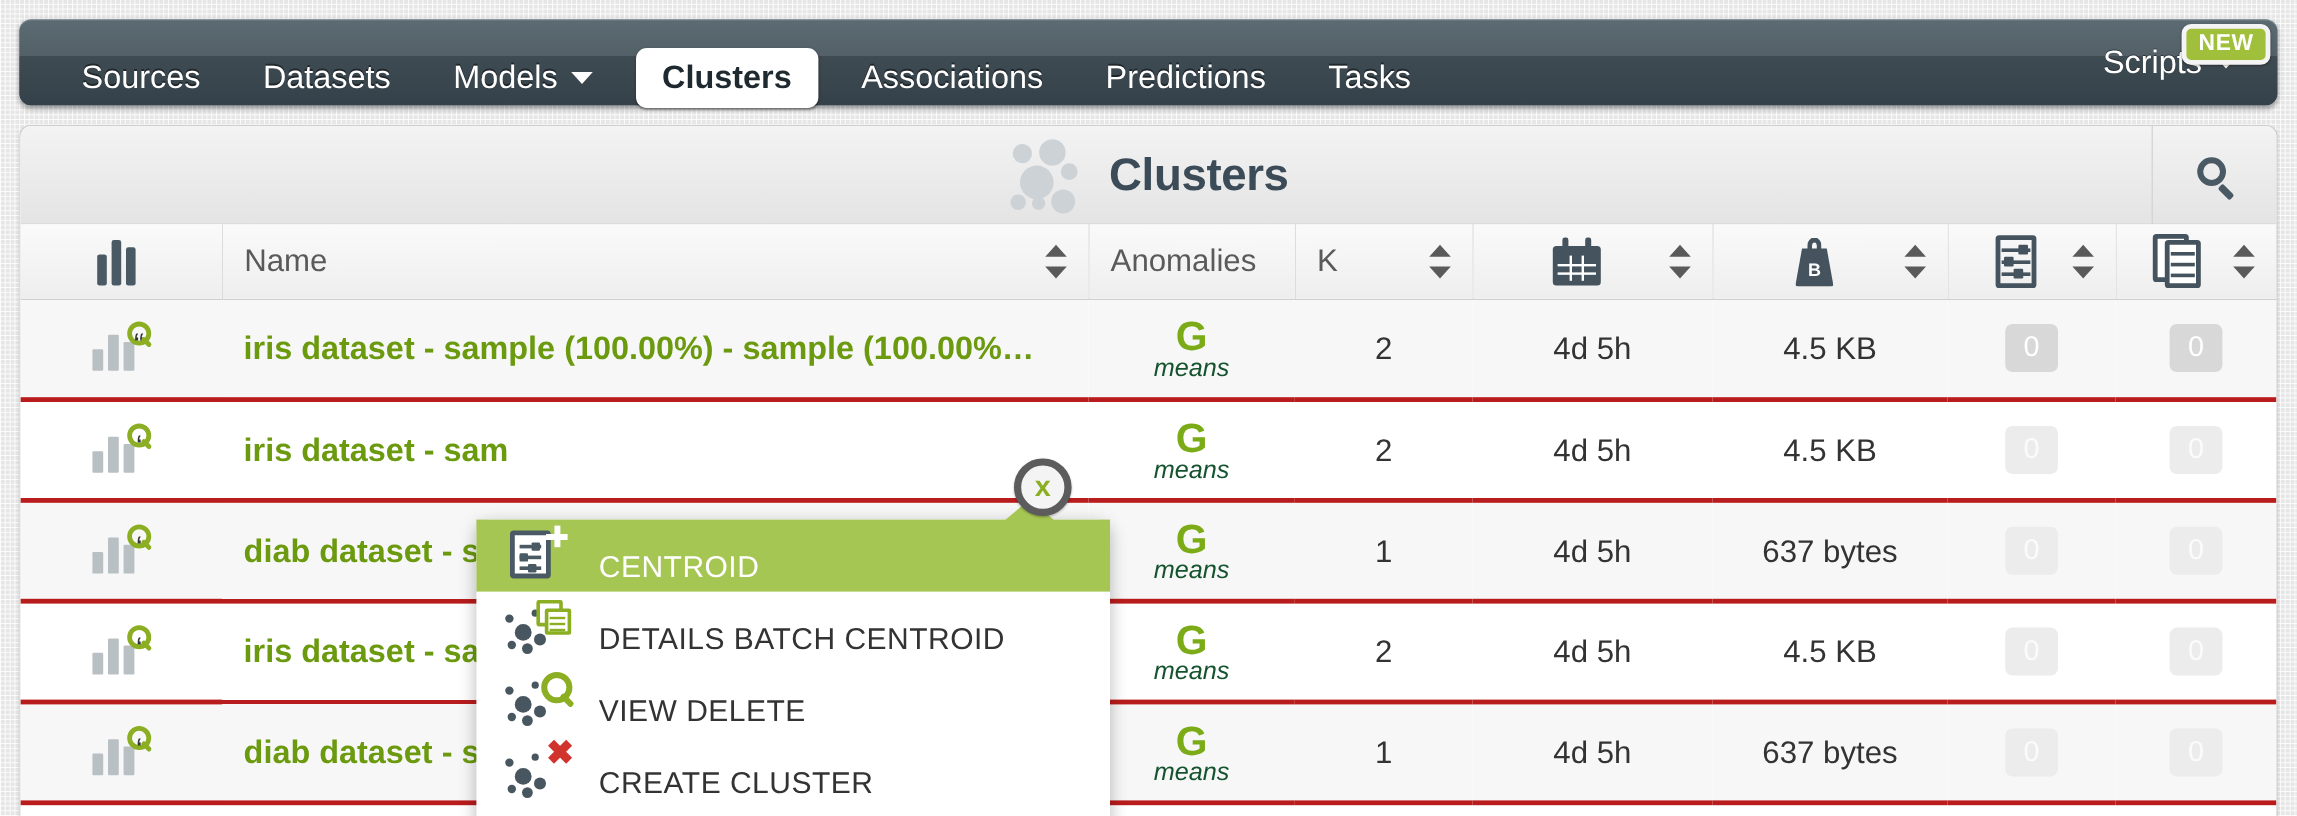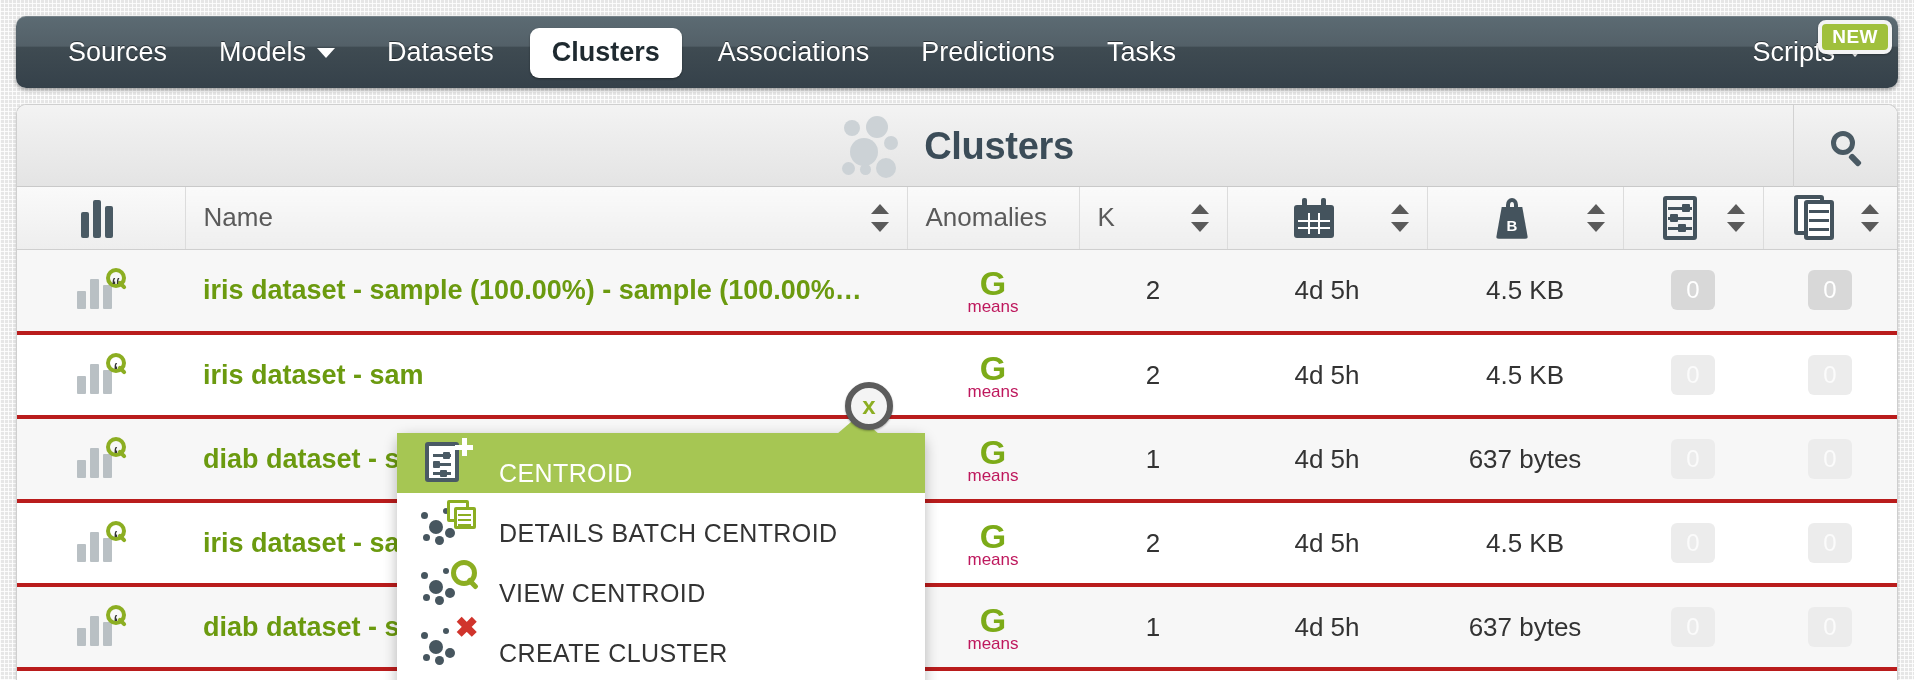--- a/index.html
+++ b/index.html
@@ -17,21 +17,21 @@
     background-color: #e6e6e6;
   }
 
   
   #topnav{
     position:absolute; left:16px; top:16px; width:1882px; height:72px;
     border-radius:10px;
     background:linear-gradient(to bottom,#5c6b73 0%,#536068 42%,#3f4b52 43%,#35414a 100%);
     box-shadow:0 2px 4px rgba(0,0,0,.35), inset 0 1px 0 rgba(255,255,255,.16);
   }
-  .navitems{ position:absolute; left:26px; top:4px; height:65px; display:flex; align-items:center; gap:0; }
+  .navitems{ position:absolute; left:26px; top:16px; height:65px; display:flex; align-items:center; gap:0; }
   .navitem{
     color:#ffffff; font-size:27px; padding:0 26px; height:72px;
     display:flex; align-items:center; white-space:nowrap;
     text-shadow:0 -1px 0 rgba(0,0,0,.45);
   }
   .navitem.active{
     background:#ffffff; color:#1f2a30; font-weight:bold; border-radius:9px;
     height:50px; margin:0 10px; padding:0 22px; text-shadow:none;
     box-shadow:0 1px 2px rgba(0,0,0,.4);
   }
@@ -167,21 +167,21 @@
   .batch .back{ position:absolute; left:0; top:0; width:30px;height:40px; border:4px solid #44535d;
      border-radius:3px; box-sizing:border-box; background:#fff; }
   .batch .front{ position:absolute; left:10px; top:5px; width:30px;height:40px; border:4px solid #44535d;
      border-radius:3px; box-sizing:border-box; background:#fff; }
   .batch .ln{ position:absolute; left:15px; width:20px; height:3px; background:#44535d; }
   .batch .l1{ top:15px; } .batch .l2{ top:24px; } .batch .l3{ top:33px; }
 
   
   .gmeans{ text-align:center; line-height:1; }
   .gmeans .g{ font-size:34px; font-weight:bold; color:#7cab18; display:block; }
-  .gmeans .m{ font-size:17px; color:#be185d; display:block; margin-top:-2px; }
+  .gmeans .m{ font-size:21px; color:#14532d; display:block; margin-top:-2px;font-style:italic; }
 
   .pill{
     display:inline-block; min-width:44px; padding:6px 12px;
     background:#d8d8d8; color:#fff; border-radius:6px; font-size:24px; text-align:center;
   }
   .pill.dim{ background:#ececec; color:#fbfbfb; }
 
   
   #close-btn{
     position:absolute; left:828px; top:277px; width:48px; height:48px; border-radius:50%;
@@ -254,25 +254,25 @@
 </style>
 </head>
 <body>
 
 <div id="topnav">
   <div class="navitems">
     <div class="navitem">
         <span>Sources</span>
       </div>
     <div class="navitem">
+        <span>Datasets</span>
+      </div>
+    <div class="navitem">
         <span>Models</span>
         <span class="caret"></span>
-      </div>
-    <div class="navitem">
-        <span>Datasets</span>
       </div>
     <div class="navitem active">
         <span>Clusters</span>
       </div>
     <div class="navitem">
         <span>Associations</span>
       </div>
     <div class="navitem">
         <span>Predictions</span>
       </div>
@@ -578,21 +578,21 @@
         <span class="dots">
             <i class="a"></i>
             <i class="b"></i>
             <i class="c"></i>
             <i class="d"></i>
             <i class="e"></i>
             <i class="f"></i>
           </span>
         <span class="mi-mag"></span>
       </span>
-      <span class="mi-label">VIEW CENTROID</span>
+      <span class="mi-label">VIEW DELETE</span>
     </div>
 
     <div class="menu-item">
       <span class="mi-icon">
         <span class="dots">
             <i class="a"></i>
             <i class="b"></i>
             <i class="c"></i>
             <i class="d"></i>
             <i class="e"></i>

